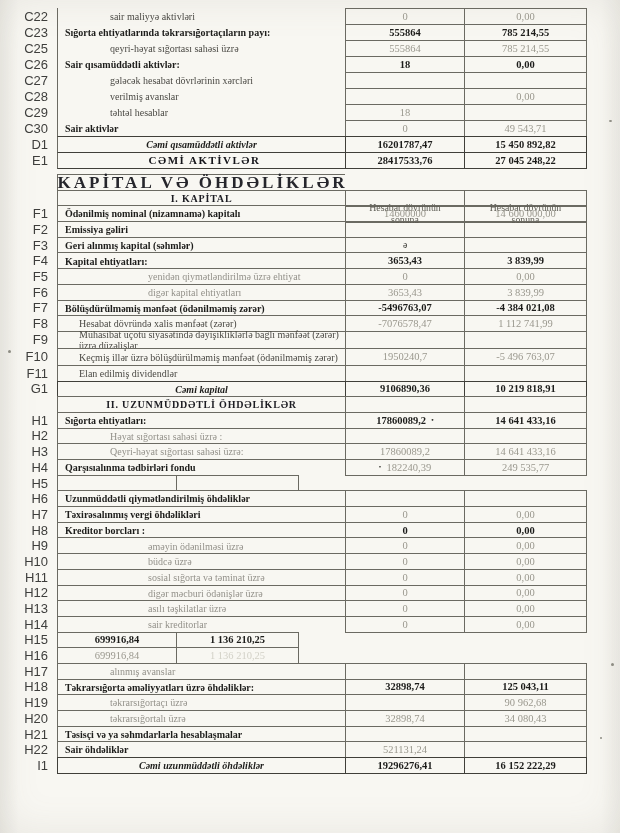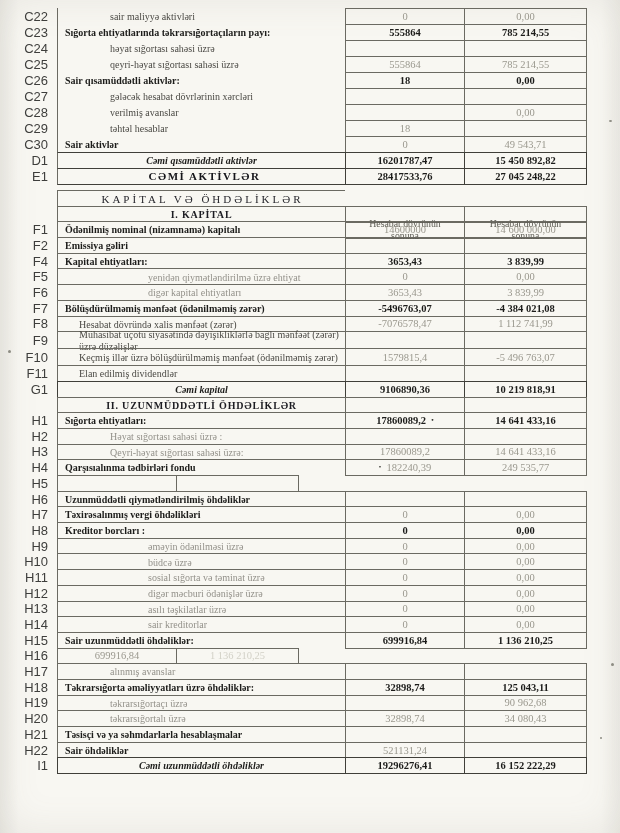--- a/index.html
+++ b/index.html
@@ -45,21 +45,21 @@
   .t1 .row.boxed .lbl{border-top:1px solid var(--line-strong);border-bottom:1px solid var(--line-strong);}
   .t1 .row.boxed .v{border-color:var(--line-strong);}
   
   .t2{margin-top:6px;}
   .t2 .row{height:16.7px;}
   .t2 .row.tall{height:18px;}
   .t2 .lbl{border-top:1px solid var(--line);}
   .t2 .row:last-child .lbl{border-bottom:1px solid var(--line-strong);}
   .t2 .row.boxed .lbl,.t2 .row.boxed .v{border-color:var(--line-strong);}
   .thead{height:36px;}
-  .th-title{justify-content:center;padding-left:2px;font-weight:normal;letter-spacing:3px;font-size:11px;color:#26262c;}
+  .th-title{justify-content:center;padding-left:2px;font-weight:bold;letter-spacing:3px;font-size:17px;color:#26262c;}
   .th-col{font-size:9.8px;color:#5c5b53;line-height:1.3;padding:2px 13px;margin-top:32px;}
   
   .ls-n{color:#4a4944;}
   .ls-b{font-weight:bold;color:#1d1d1b;}
   .ls-light{color:#93918a;}
   .ls-bi-center{font-weight:bold;font-style:italic;justify-content:center;padding-left:0;color:#1d1d1b;}
   .ls-caps-center{font-weight:bold;justify-content:center;padding-left:6px;letter-spacing:1.5px;color:#15151a;font-size:11px;}
   .ls-sec{font-weight:bold;justify-content:center;padding-left:0;letter-spacing:.8px;color:#1c1c22;}
   
   .vs-n{color:#55544d;}
@@ -87,26 +87,20 @@
           <div class="cell v vs-light">0</div>
           <div class="cell v v2 vs-light">0,00</div>
         </div>
         <div class="row">
           <div class="cell code">C23</div>
           <div class="cell lbl ls-b">Sığorta ehtiyatlarında təkrarsığortaçıların payı:</div>
           <div class="cell v vs-bold">555864</div>
           <div class="cell v v2 vs-bold">785 214,55</div>
         </div>
         <div class="row">
-          <div class="cell code">C24</div>
-          <div class="cell lbl ls-n ind2">həyat sığortası sahəsi üzrə</div>
-          <div class="cell v vs-n"></div>
-          <div class="cell v v2 vs-n"></div>
-        </div>
-        <div class="row">
           <div class="cell code">C25</div>
           <div class="cell lbl ls-n ind2">qeyri-həyat sığortası sahəsi üzrə</div>
           <div class="cell v vs-light">555864</div>
           <div class="cell v v2 vs-light">785 214,55</div>
         </div>
         <div class="row">
           <div class="cell code">C26</div>
           <div class="cell lbl ls-b">Sair qısamüddətli aktivlər:</div>
           <div class="cell v vs-bold">18</div>
           <div class="cell v v2 vs-bold">0,00</div>
@@ -170,20 +164,26 @@
           <div class="cell v vs-light">14600000</div>
           <div class="cell v v2 vs-light">14 600 000,00</div>
         </div>
         <div class="row">
           <div class="cell code">F2</div>
           <div class="cell lbl ls-b">Emissiya gəliri</div>
           <div class="cell v vs-n"></div>
           <div class="cell v v2 vs-n"></div>
         </div>
         <div class="row">
+          <div class="cell code">F3</div>
+          <div class="cell lbl ls-b">Geri alınmış kapital (səhmlər)</div>
+          <div class="cell v vs-mark">ə</div>
+          <div class="cell v v2 vs-n"></div>
+        </div>
+        <div class="row">
           <div class="cell code">F4</div>
           <div class="cell lbl ls-b">Kapital ehtiyatları:</div>
           <div class="cell v vs-bold">3653,43</div>
           <div class="cell v v2 vs-bold">3 839,99</div>
         </div>
         <div class="row">
           <div class="cell code">F5</div>
           <div class="cell lbl ls-light ind3">yenidən qiymətləndirilmə üzrə ehtiyat</div>
           <div class="cell v vs-light">0</div>
           <div class="cell v v2 vs-light">0,00</div>
@@ -208,21 +208,21 @@
         </div>
         <div class="row tall">
           <div class="cell code">F9</div>
           <div class="cell lbl ls-n ind1" style="white-space: normal;">Mühasibat uçotu siyasətində dəyişikliklərlə bağlı mənfəət (zərər) üzrə düzəlişlər</div>
           <div class="cell v vs-n"></div>
           <div class="cell v v2 vs-n"></div>
         </div>
         <div class="row tall">
           <div class="cell code">F10</div>
           <div class="cell lbl ls-n ind1" style="white-space: normal;">Keçmiş illər üzrə bölüşdürülməmiş mənfəət (ödənilməmiş zərər)</div>
-          <div class="cell v vs-light">1579815,4</div>
+          <div class="cell v vs-light">1950240,7</div>
           <div class="cell v v2 vs-light">-5 496 763,07</div>
         </div>
         <div class="row">
           <div class="cell code">F11</div>
           <div class="cell lbl ls-n ind1">Elan edilmiş dividendlər</div>
           <div class="cell v vs-n"></div>
           <div class="cell v v2 vs-n"></div>
         </div>
         <div class="row boxed">
           <div class="cell code">G1</div>
@@ -314,21 +314,20 @@
           <div class="cell v v2 vs-light">0,00</div>
         </div>
         <div class="row">
           <div class="cell code">H14</div>
           <div class="cell lbl ls-light ind3">sair kreditorlar</div>
           <div class="cell v vs-light">0</div>
           <div class="cell v v2 vs-light">0,00</div>
         </div>
         <div class="row">
           <div class="cell code">H15</div>
-          <div class="cell lbl ls-b">Sair uzunmüddətli öhdəliklər:</div>
           <div class="cell v vs-bold">699916,84</div>
           <div class="cell v v2 vs-bold">1 136 210,25</div>
         </div>
         <div class="row">
           <div class="cell code">H16</div>
           <div class="cell v vs-light">699916,84</div>
           <div class="cell v v2 vs-xlight">1 136 210,25</div>
         </div>
         <div class="row">
           <div class="cell code">H17</div>

